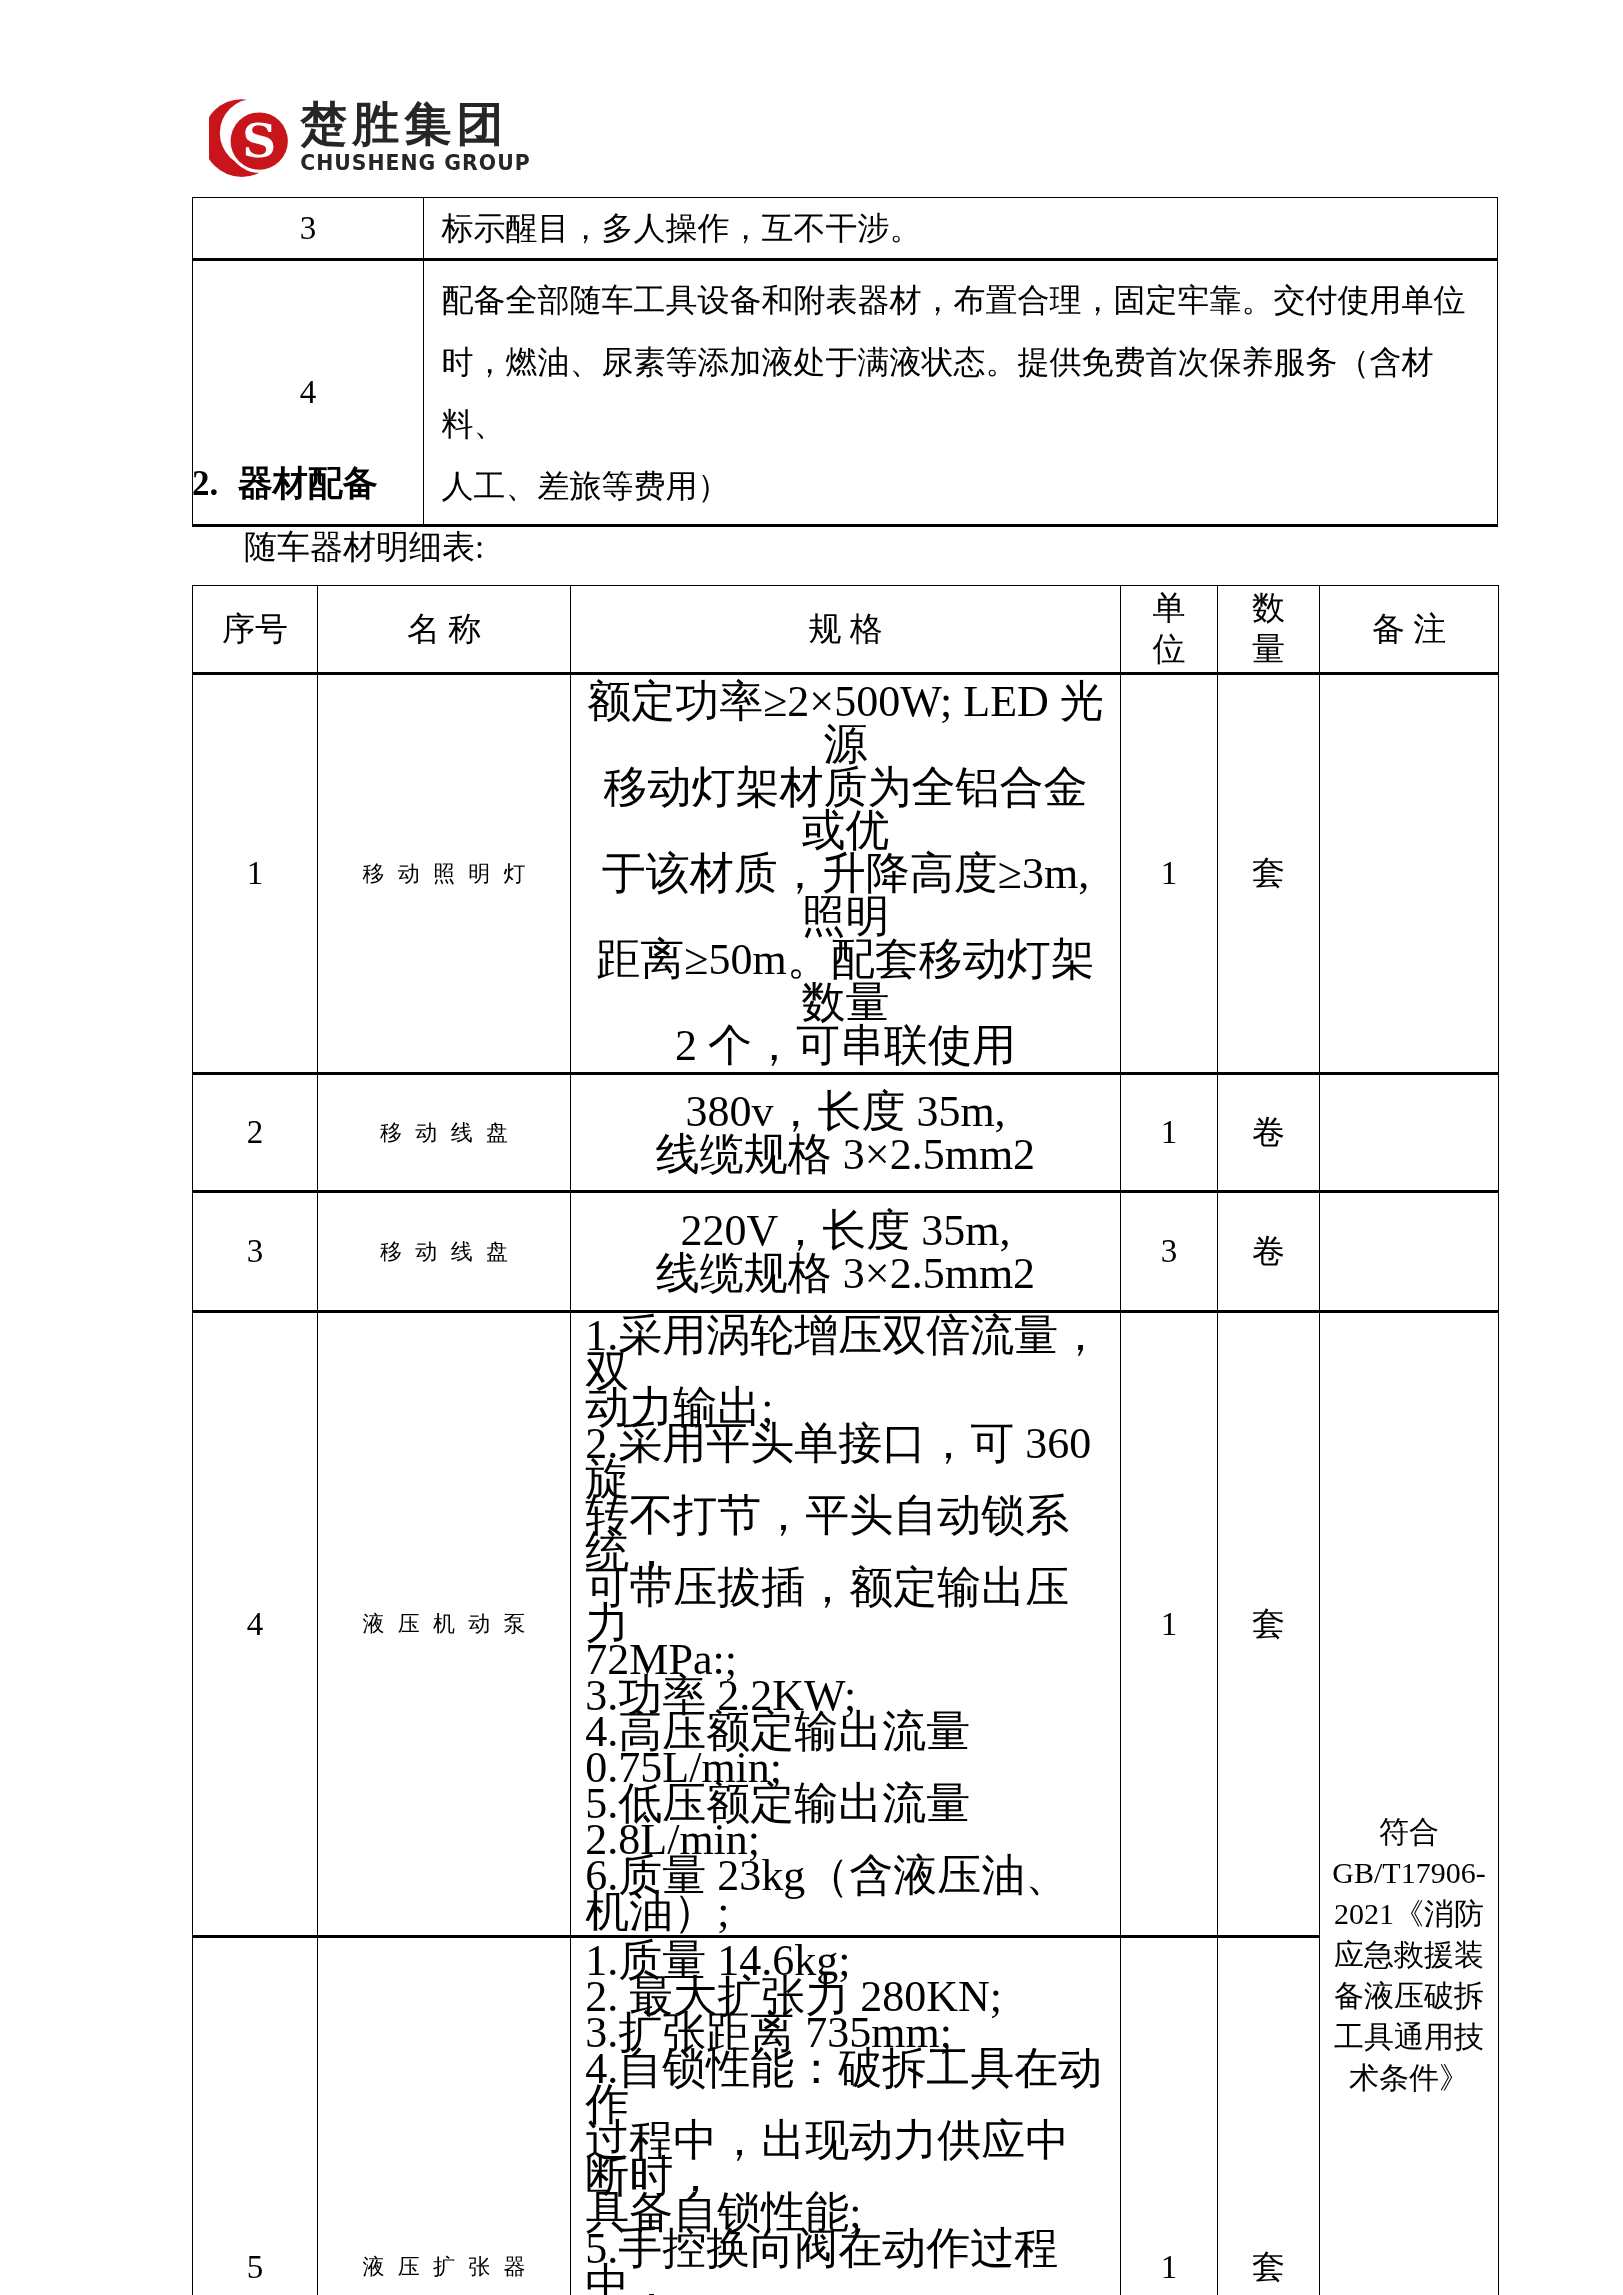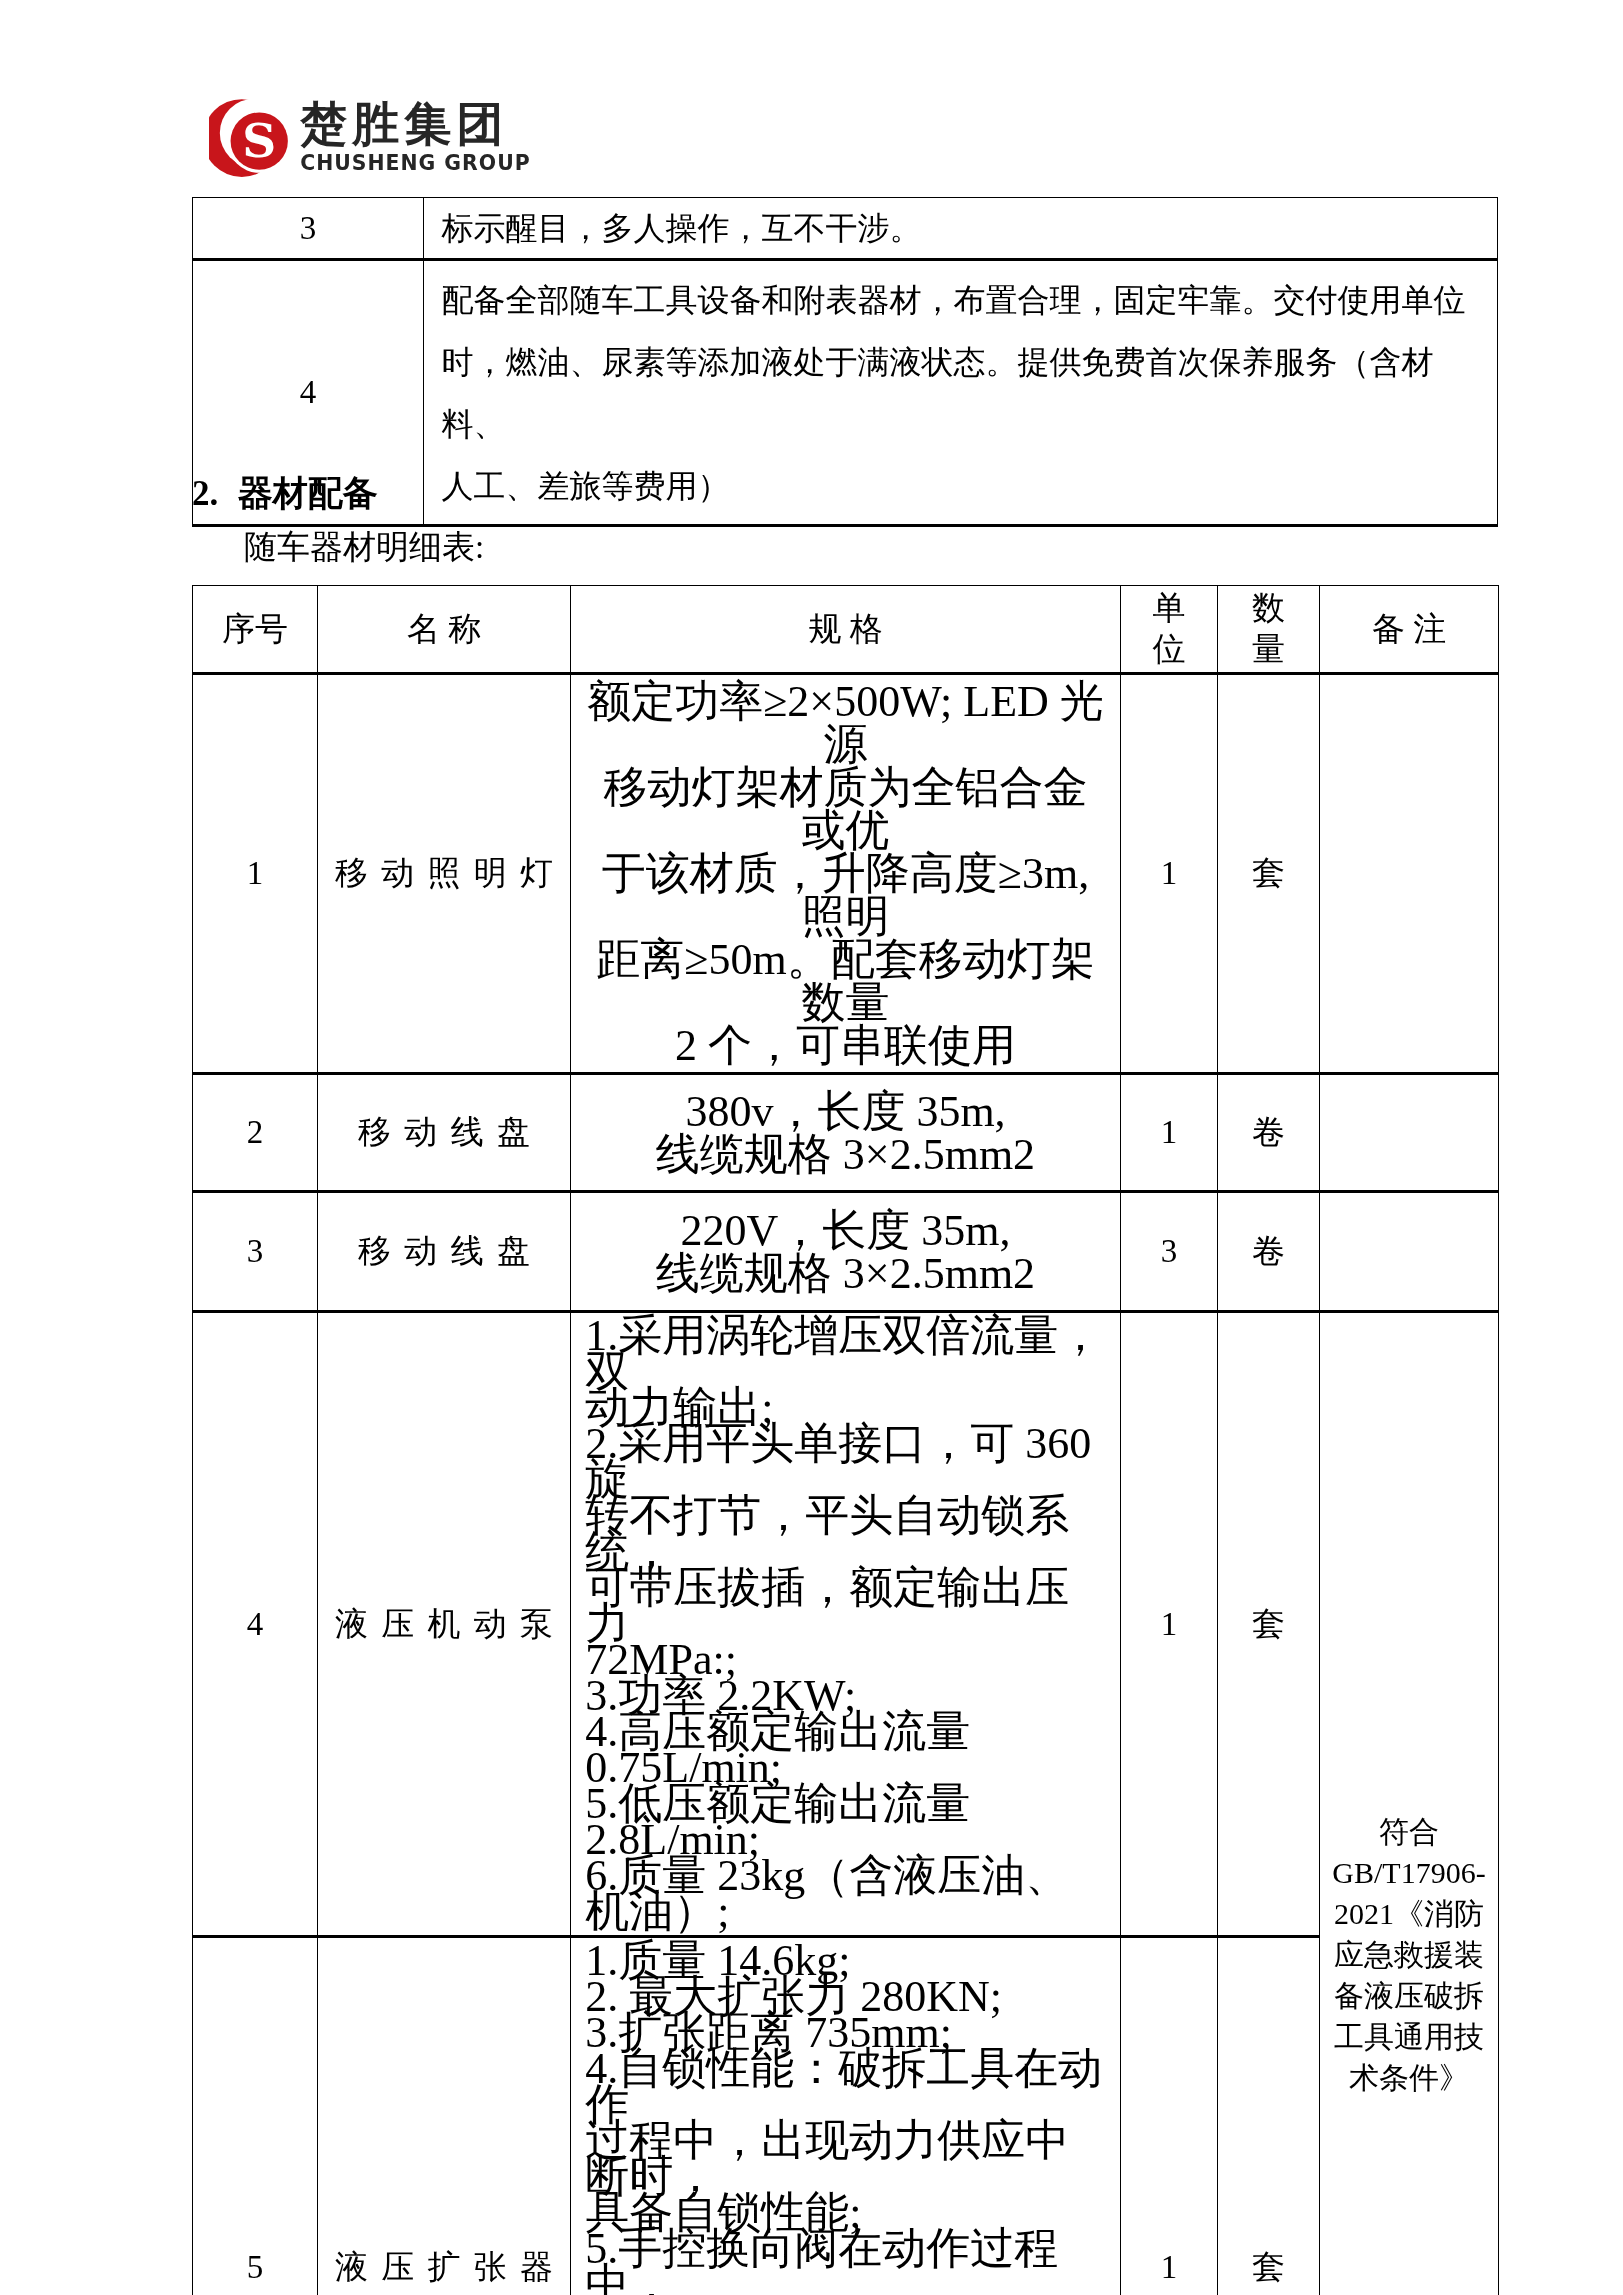--- a/index.html
+++ b/index.html
@@ -35,21 +35,21 @@
   .t1 .c-no { width:230px; text-align:center; font-size:33px; }
   .t1 .c-text {
     font-size:32px; text-align:left; padding:7.2px 17.4px;
     white-space:pre-line; line-height:62px;font-family:Liberation Serif, serif;
   }
   .t1 tr.r3 { height:61px; }
   .t1 tr.r4 { height:191px; }
   .t1 tr.r3 .c-text { line-height:46px; }
 
   
-  .heading { position:absolute; left:192px; top:470px; font-weight:bold; font-size:35px; }
+  .heading { position:absolute; left:192px; top:460px; font-weight:bold; font-size:35px; }
   .heading .num { margin-right:19.4px; }
   .subtitle { position:absolute; left:244px; top:525px; font-size:33px; }
 
   
   .t2 { position:absolute; left:192px; top:585px; width:1306px; }
   .t2 col.no     { width:125px; }
   .t2 col.name   { width:253px; }
   .t2 col.spec   { width:550px; }
   .t2 col.unit   { width:97px; }
   .t2 col.qty    { width:102px; }
@@ -57,21 +57,21 @@
 
   .t2 tr.hdr    { height:88px; }
   .t2 tr.row1   { height:217px; }
   .t2 tr.row2   { height:118px; }
   .t2 tr.row3   { height:120px; }
   .t2 tr.row4   { height:442px; }
   .t2 tr.row5   { height:500px; }
 
   .t2 th { font-size:33px; text-align:center; white-space:pre-line; line-height:41px; }
   .t2 .c-no, .t2 .c-unit, .t2 .c-qty { text-align:center; font-size:33px; }
-  .t2 .c-name { text-align:center; font-size:33px; letter-spacing:13.3px; text-indent:13.3px; }
+  .t2 .c-name { text-align:center; font-size:22px; letter-spacing:13.3px; text-indent:13.3px; }
   .t2 .c-spec {
     font-size:44px; white-space:pre-line; padding:5.1px 14.3px;
   }
   .t2 .r-mid .c-spec { text-align:center; line-height:43px; }
   .t2 .r-long .c-spec { text-align:left; line-height:36px; }
   .t2 .c-remark {
     font-size:30px; text-align:center; white-space:pre-line; line-height:41px; padding:4.1px 4.1px;
   }
 
   

